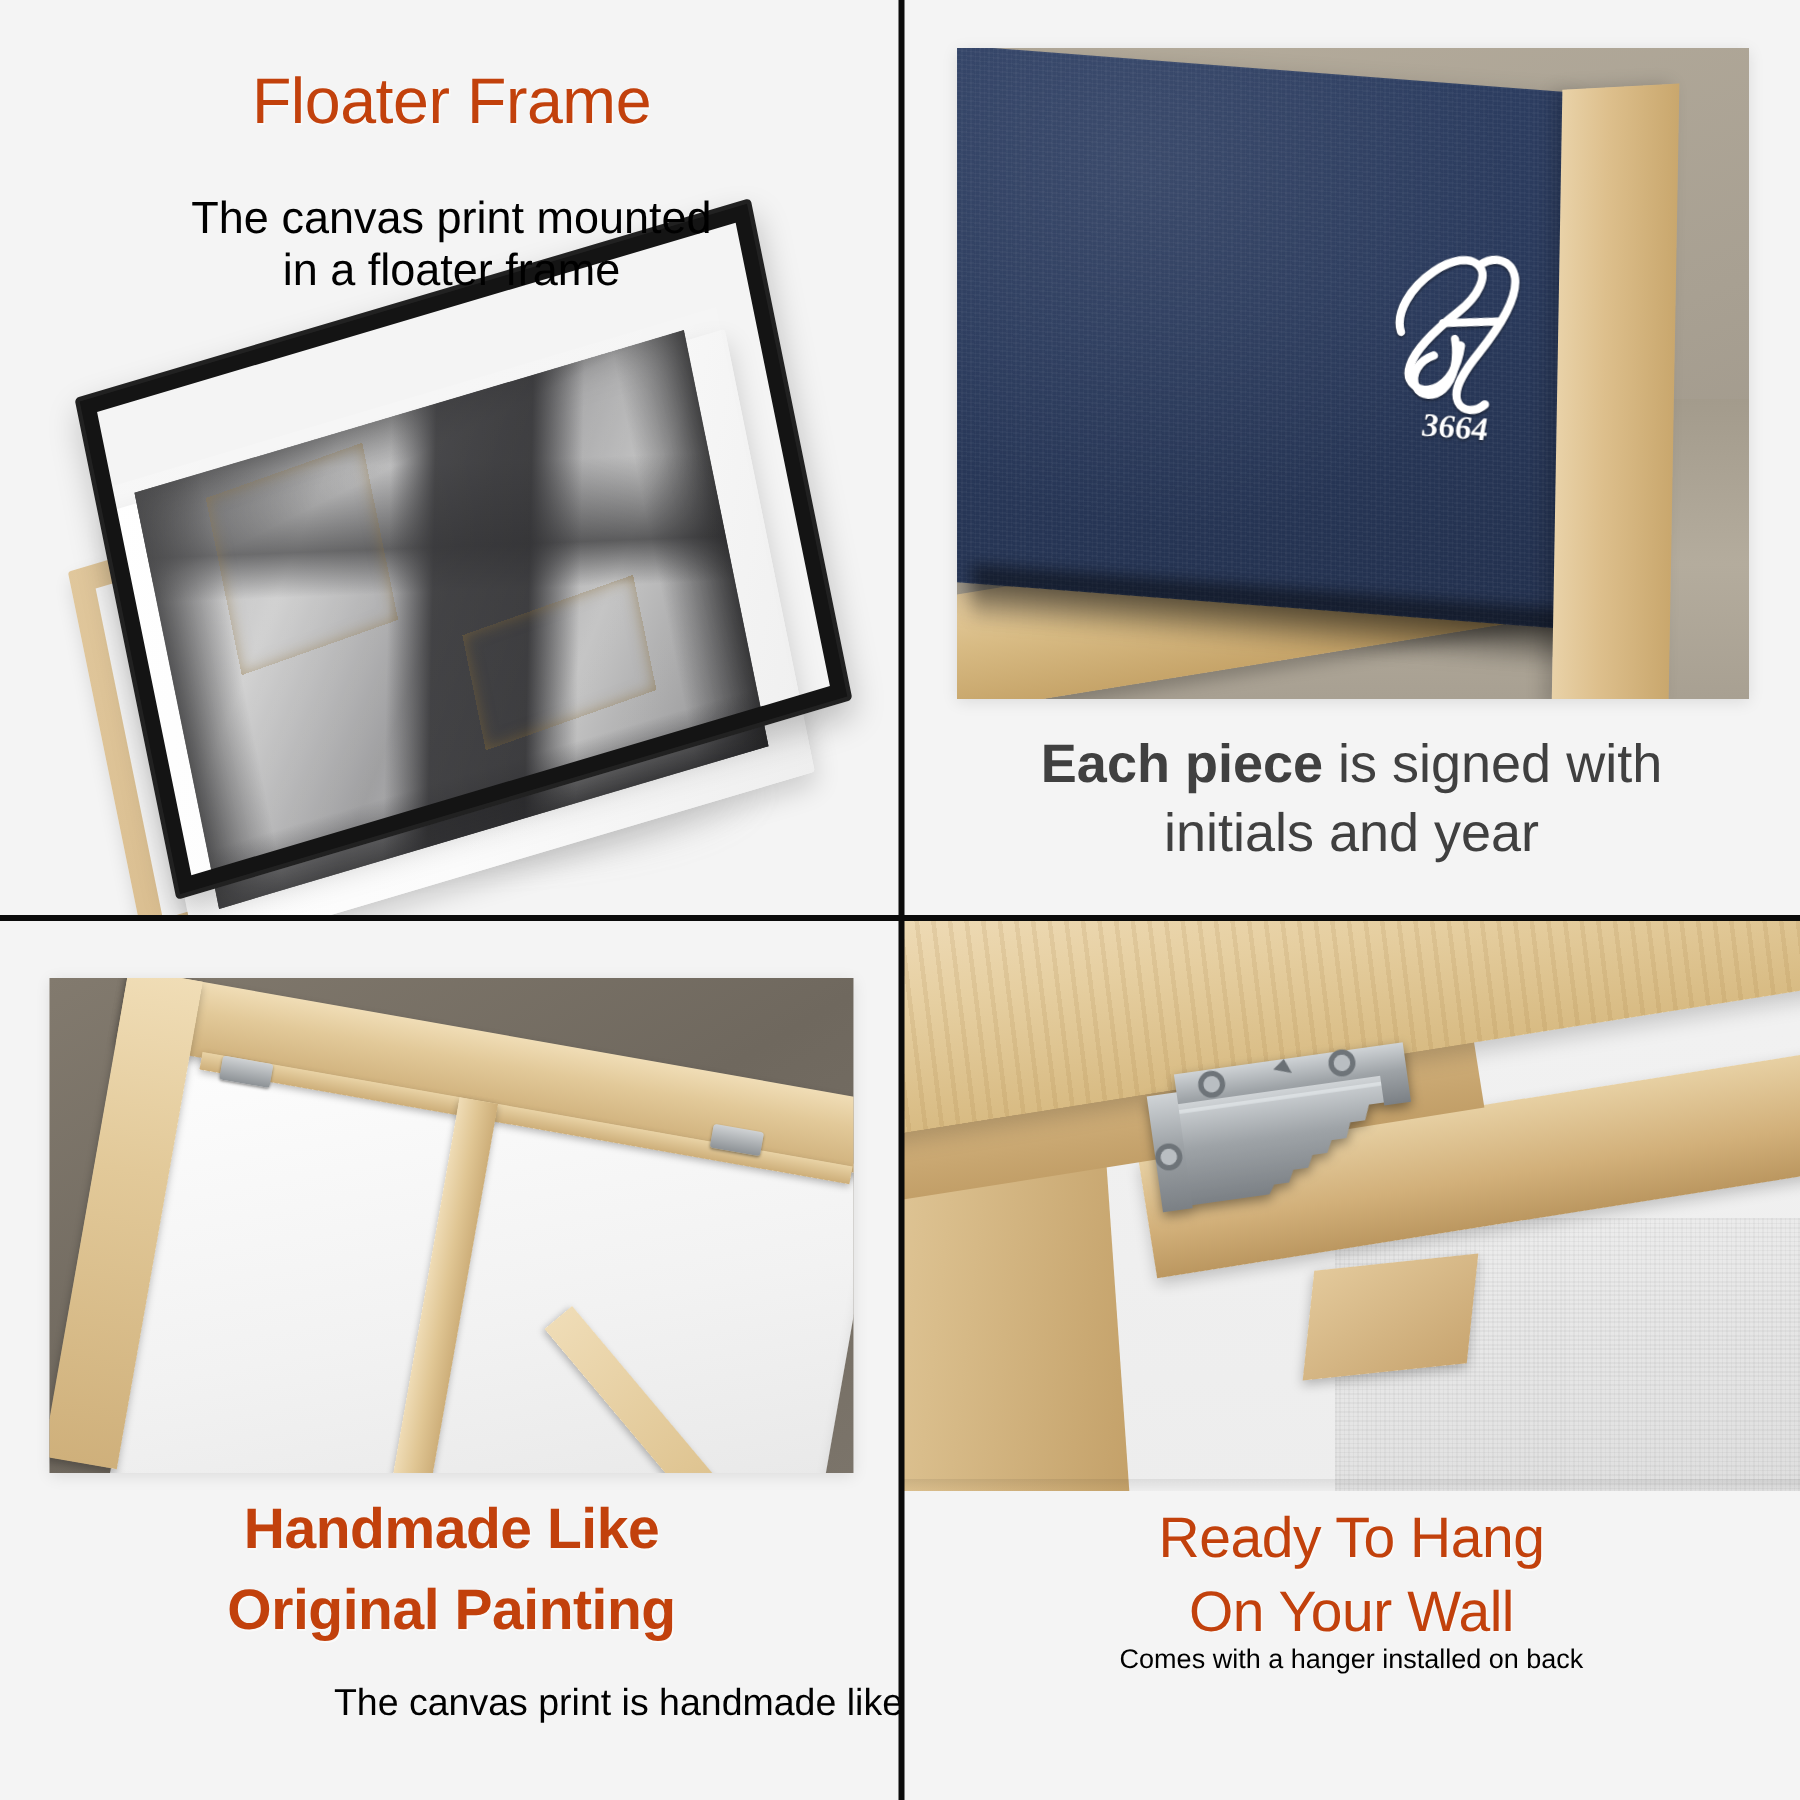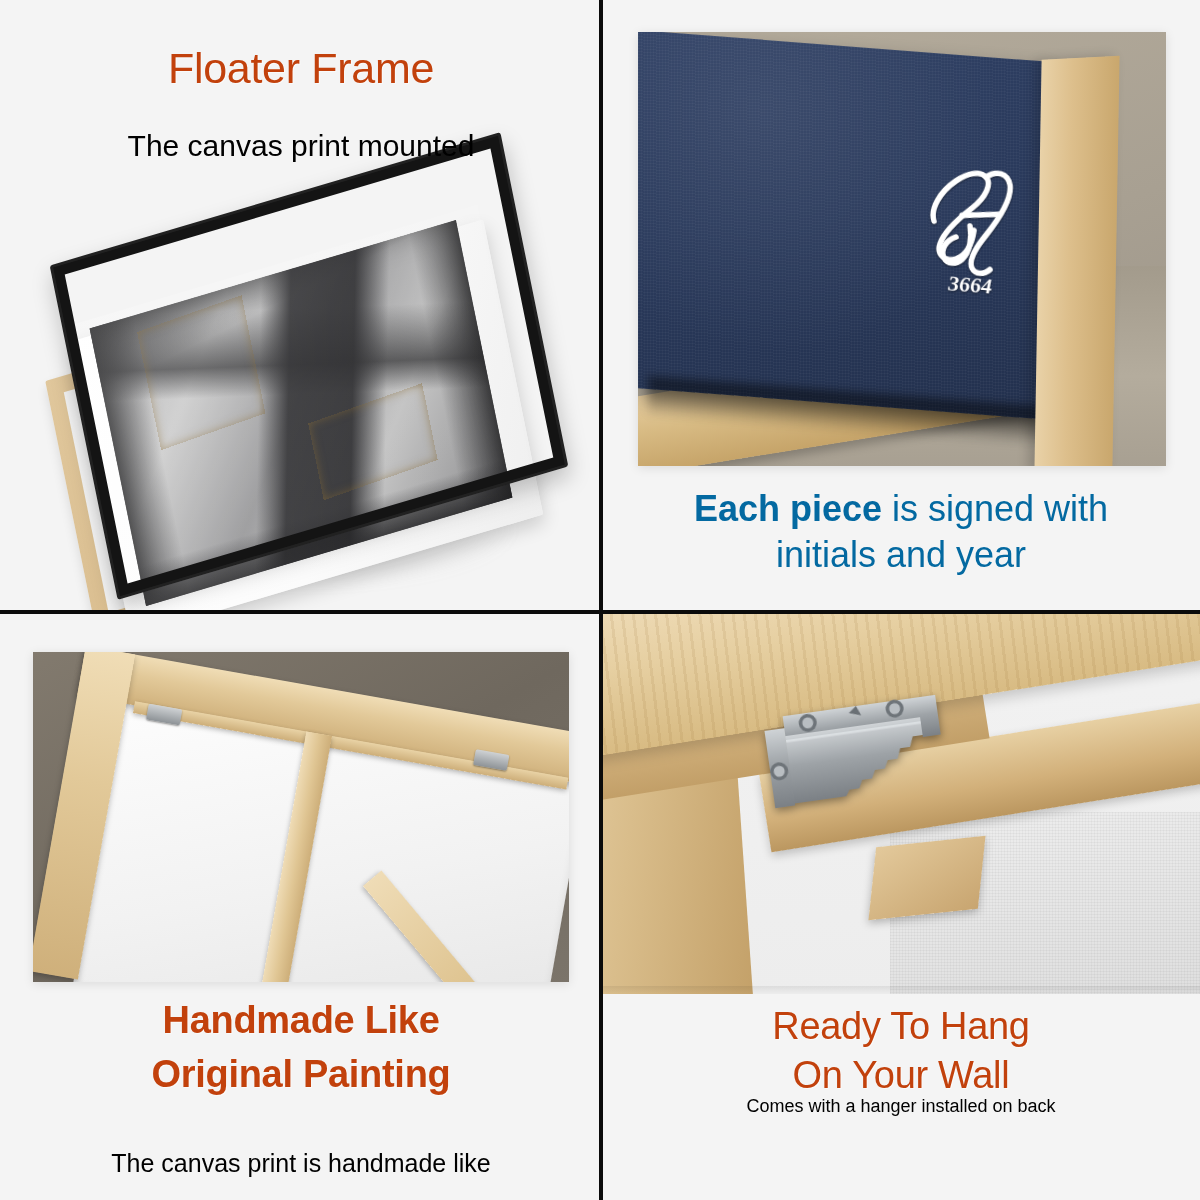--- a/index.html
+++ b/index.html
@@ -29,26 +29,26 @@
     color:#c2410c; line-height:1.05; letter-spacing:-0.3px;
     text-shadow:1px 1px 0 rgba(255,255,255,0.55);
   }
   .subtitle { color:#000000; line-height:1.18; }
 
   
   .p1-title { top:46px; font-size:43px; font-weight:400; }
   .p1-sub   { top:128px; font-size:30px; font-weight:400; }
 
   
-  .p2-text { bottom:34px; font-size:36px; line-height:1.28; color:#0369a1; }
+  .p2-text { bottom:34px; font-size:36px; line-height:1.28; color:#404040; }
   .p2-text b { font-weight:bold; }
 
   
   .p3-title { top:382px; font-size:38px; font-weight:bold; line-height:1.42; }
-  .p3-sub   { top:536px; font-size:25px; font-weight:400; line-height:1.22; }
+  .p3-sub   { top:508px; font-size:25px; font-weight:400; line-height:1.22;text-align:right; }
 
   
   .p4-title { top:390px; font-size:38px; font-weight:400; line-height:1.28; }
   .p4-sub   { top:484px; font-size:18px; font-weight:400; }
 
   
   .p1-stage { position:absolute; inset:0; }
   .p1-shadow{
     position:absolute; left:90px; top:470px; width:430px; height:120px;
     background:radial-gradient(ellipse at 50% 50%, rgba(130,130,130,.30), rgba(130,130,130,0) 70%);
@@ -294,20 +294,21 @@
 
       <div class="p1-glass"></div>
 
       <div class="p1-frame"></div>
     </div>
 
     <div class="txt-wrap title p1-title">Floater Frame</div>
 
     <div class="txt-wrap subtitle p1-sub">
       <div>The canvas print mounted</div>
+      <div>in a floater frame</div>
     </div>
   </div>
 
   <div class="panel">
 
     <div class="p2-photo">
       <div class="p2-floor"></div>
       <div class="p2-wood-left"></div>
       <div class="p2-canvas"></div>
       <div class="p2-shadow-under"></div>

